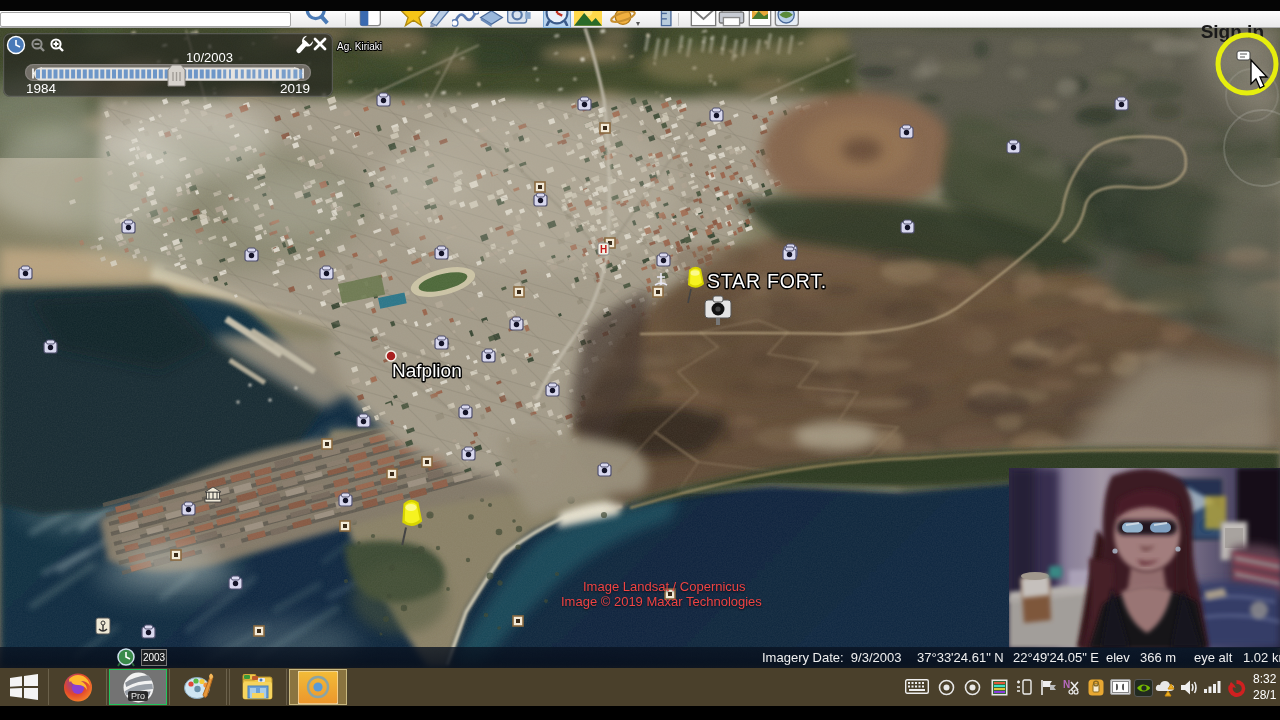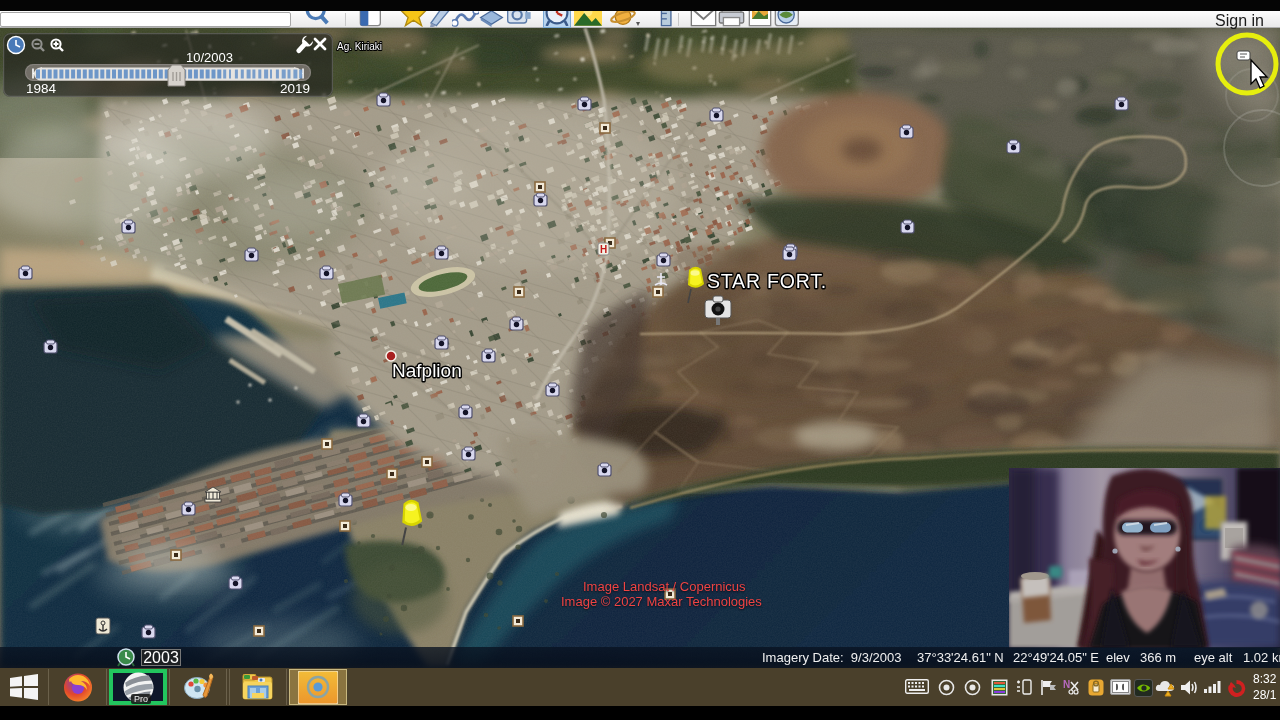--- a/index.html
+++ b/index.html
@@ -3,33 +3,33 @@
 html,body{width:1280px;height:720px;overflow:hidden;background:#000}
 #stage{position:relative;width:1280px;height:720px;font-family:"Liberation Sans",sans-serif;background:#000}
 #topblack{position:absolute;left:0;top:0;width:1280px;height:11px;background:#050505}
 #toolbar{position:absolute;left:0;top:11px;width:1280px;height:17px;background:linear-gradient(#fdfdfd,#e9e9e9);border-bottom:1px solid #b0b0b0}
 #searchbox{position:absolute;left:0;top:1px;width:291px;height:15px;background:#fff;border:1px solid #a8a8a8;border-radius:2px}
 .tbtn{position:absolute;top:0;height:17px;width:30px;display:flex;align-items:flex-end;justify-content:center;overflow:hidden}
 .tbtn svg{margin-bottom:1px}
 .tbtn.sel{background:#b8d4ee;border:1px solid #7aa8d4;border-top:none;width:30px}
 .tsep{position:absolute;top:2px;width:1px;height:13px;background:#c8c8c8}
 .dd{font-size:8px;color:#555;margin-top:3px}
-#signin{position:absolute;right:16px;top:1px;font-size:16px;font-weight:normal;color:#1a1a1a}
+#signin{position:absolute;right:16px;top:10px;font-size:19px;font-weight:bold;color:#1a1a1a}
 #map{position:absolute;left:0;top:28px}
 #slider{position:absolute;left:3px;top:33px}
 #hl{position:absolute;left:1192px;top:27px}
 #cam{position:absolute;left:1009px;top:468px;width:271px;height:180px;overflow:hidden}
 #attr{position:absolute;left:583px;top:579px;color:#ef4444;font-size:13px;line-height:15px;text-shadow:0 1px 2px rgba(0,0,0,0.7)}
 #statusbar{position:absolute;left:0;top:647px;width:1280px;height:36px;background:linear-gradient(rgba(9,18,32,0.78),rgba(5,12,24,0.97));color:#f0f0f0;font-size:13px}
 #statusbar span{top:3px;white-space:nowrap}
-#chip2003{position:absolute;left:141px;top:649px;width:40px;height:17px;background:rgba(35,35,35,0.8);border:1px solid #777;color:#fff;font-size:16px;text-align:center;line-height:15px}
+#chip2003{position:absolute;left:141px;top:649px;width:26px;height:17px;background:rgba(35,35,35,0.8);border:1px solid #777;color:#fff;font-size:10px;text-align:center;line-height:15px}
 #taskbar{position:absolute;left:0;top:668px;width:1280px;height:38px;background:#4a402b}
 #winflag{position:absolute;left:10px;top:6px}
 .tkbox{position:absolute;top:1px;height:36px;border-left:1px solid #6b614b;border-right:1px solid #6b614b;display:flex;align-items:center;justify-content:center}
-.tkbox.active{background:#0f172a;border:4px solid #22c55e}
+.tkbox.active{background:#737373;border:1px solid #22c55e}
 .tkbox.orange{background:#8a7440;border:1px solid #c8b880}
 #prolbl{position:absolute;left:18px;top:21px;background:rgba(20,20,20,0.85);color:#eee;font-size:9px;padding:0 3px;border-radius:2px}
 .tray svg{position:absolute;top:11px}
 #clk{position:absolute;left:1253px;top:3px;color:#fff;font-size:12px;line-height:16px}
 #botblack{position:absolute;left:0;top:706px;width:1280px;height:14px;background:#000}
 </style></head>
 <body>
 <div id="stage">
 <svg id="map" width="1280" height="640" viewBox="0 28 1280 640" xmlns="http://www.w3.org/2000/svg">
 <defs>
@@ -2433,21 +2433,21 @@
 <path d="M122,99 Q138,108 154,99 L158,126 Q138,138 118,126 Z" fill="#a07875" filter="url(#cb2)"></path>
 <path d="M94,136 Q138,108 188,134 L198,180 L80,180 Z" fill="#121218" filter="url(#cb2)"></path>
 <path d="M112,124 Q138,113 163,123 Q156,154 138,165 Q119,154 112,124 Z" fill="#a8807c" filter="url(#cb2)"></path>
 <path d="M103,119 L120,179 L92,179 Z" fill="#15151b" filter="url(#cb2)"></path>
 <path d="M174,121 L162,179 L192,179 Z" fill="#15151b" filter="url(#cb2)"></path>
 <circle cx="106" cy="83" r="2.6" fill="#bcccdc" opacity="0.85"></circle>
 <circle cx="169" cy="81" r="2.6" fill="#bcccdc" opacity="0.85"></circle>
 <rect x="0" y="0" width="271" height="180" fill="#1c1630" opacity="0.1"></rect>
 </svg>
 </div>
-<div id="attr">Image Landsat / Copernicus<br><span style="margin-left:-22px">Image © 2027 Maxar Technologies</span></div>
+<div id="attr">Image Landsat / Copernicus<br><span style="margin-left:-22px">Image © 2019 Maxar Technologies</span></div>
 <div id="statusbar">
 <span style="position:absolute;left:762px">Imagery Date:&nbsp; 9/3/2003</span>
 <span style="position:absolute;left:917px">37°33'24.61" N</span>
 <span style="position:absolute;left:1013px">22°49'24.05" E</span>
 <span style="position:absolute;left:1106px">elev</span>
 <span style="position:absolute;left:1140px">366 m</span>
 <span style="position:absolute;left:1194px">eye alt</span>
 <span style="position:absolute;left:1243px">1.02 km</span>
 </div>
 <div id="chip2003"><svg width="19" height="19" viewBox="0 0 19 19" style="position:absolute;left:-25px;top:-2px">

